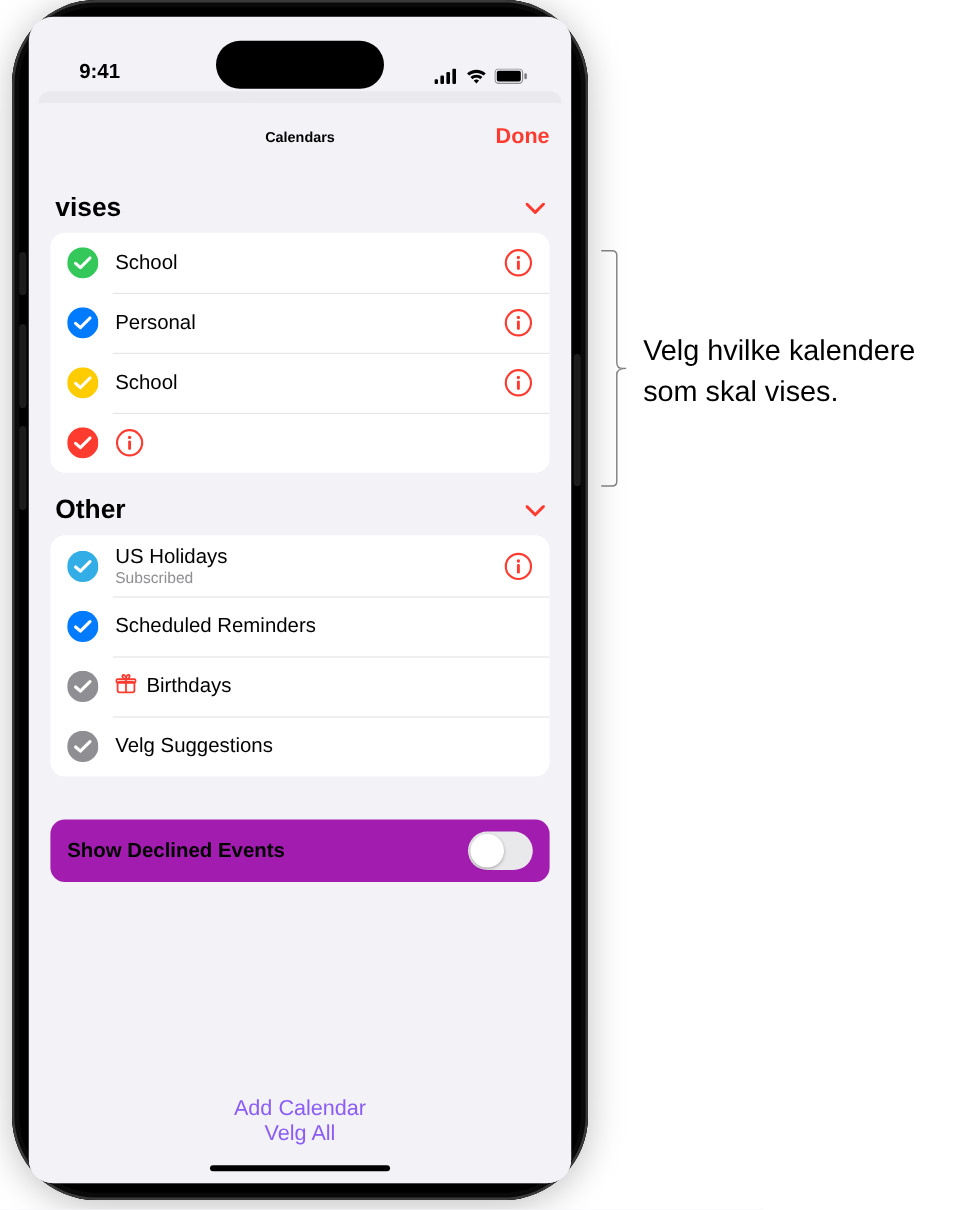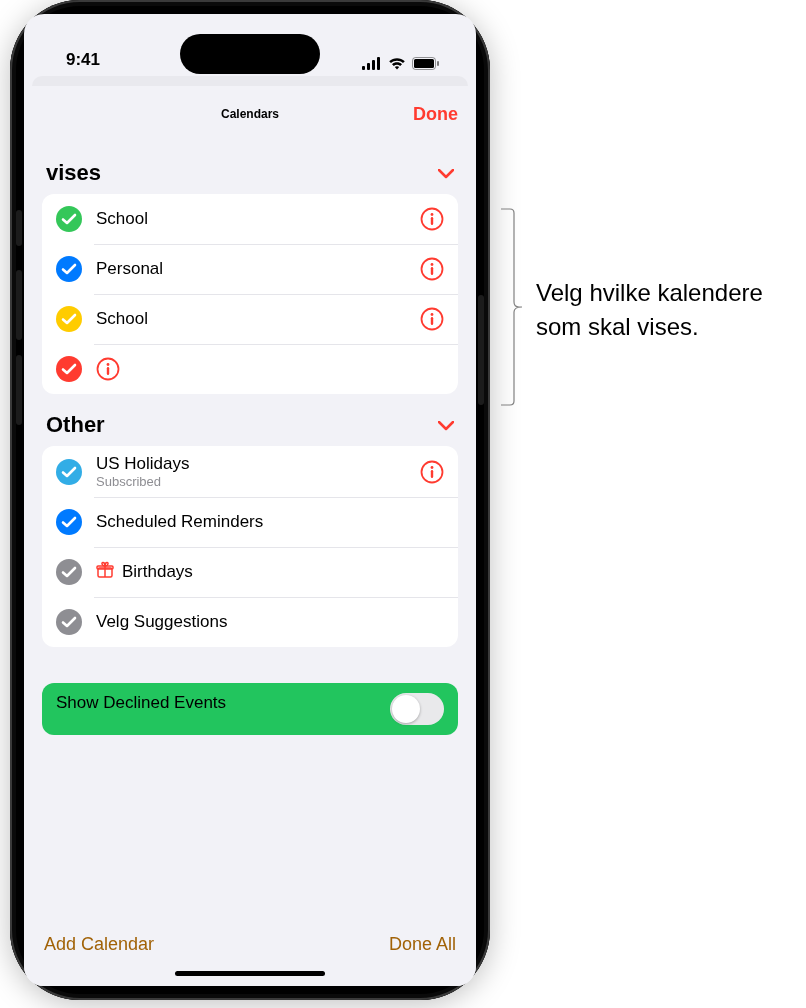--- a/index.html
+++ b/index.html
@@ -211,27 +211,28 @@
     .info-btn {
       width: 24px;
       height: 24px;
       color: #ff3b30;
       flex-shrink: 0;
       cursor: pointer;
     }
 
     
     .toggle-row {
-      background: #22c55e;
+      background: #a21caf;
       border-radius: 12px;
       margin-top: 36px;
       display: flex;
-      align-items: flex-start;
+      align-items: center;
       justify-content: space-between;
       padding: 10px 14px;
+      font-weight: bold;
     }
     .toggle-label {
       font-size: 17px;
     }
     .toggle {
       width: 54px;
       height: 32px;
       background: #e9e9eb;
       border-radius: 16px;
       position: relative;
@@ -248,22 +249,23 @@
       border-radius: 50%;
       box-shadow: 0 1px 3px rgba(0,0,0,0.3);
     }
 
     
     .bottom-bar {
       display: flex;
       justify-content: space-between;
       align-items: center;
       padding: 14px 20px 8px 20px;
-      color: #a16207;
+      color: #8b5cf6;
       font-size: 18px;
+      flex-direction: column;
     }
     .bottom-bar span { cursor: pointer; }
 
     .home-indicator {
       width: 150px;
       height: 5px;
       background: #000;
       border-radius: 3px;
       margin: 8px auto 10px auto;
     }
@@ -492,21 +494,21 @@
 
           <div class="toggle-row">
             <span class="toggle-label">Show Declined Events</span>
             <div class="toggle"></div>
           </div>
 
         </div>
 
         <div class="bottom-bar">
           <span>Add Calendar</span>
-          <span>Done All</span>
+          <span>Velg All</span>
         </div>
         <div class="home-indicator"></div>
       </div>
     </div>
   </div>
 
   <div class="callout-bracket">
     <svg width="22" height="198" viewBox="0 0 22 198">
       <path d="M1 1 L10 1 Q14 1 14 5 L14 94 Q14 99 19 99 L22 99 Q14 99 14 104 L14 193 Q14 197 10 197 L1 197" fill="none" stroke="#808080" stroke-width="1.2"></path>
     </svg>

